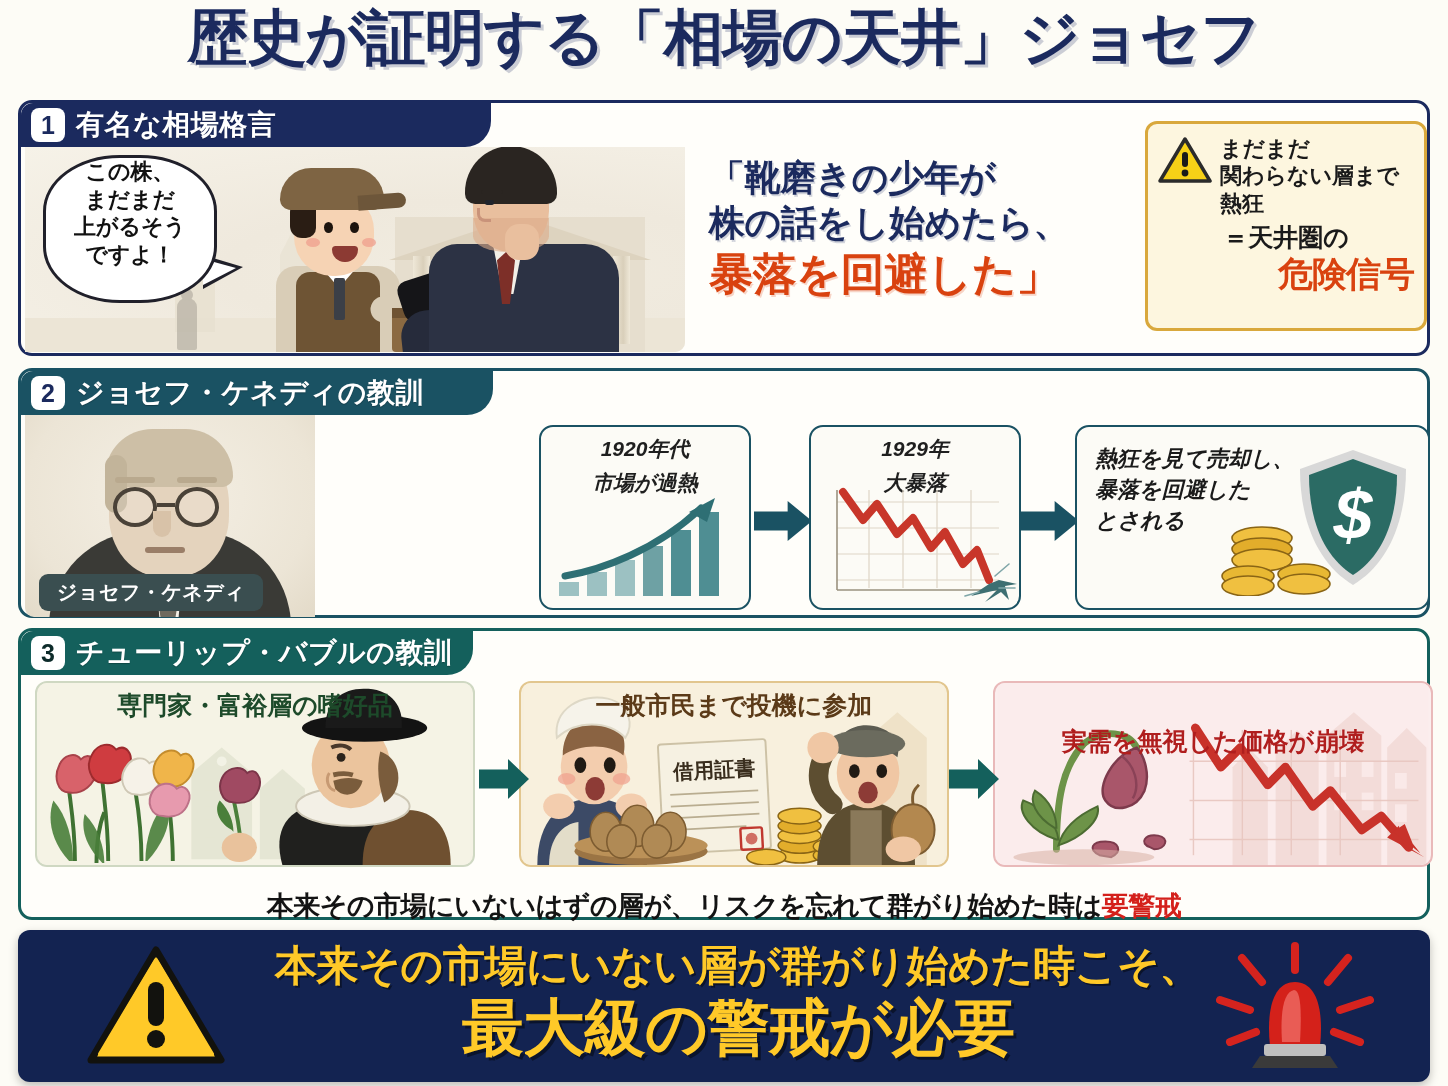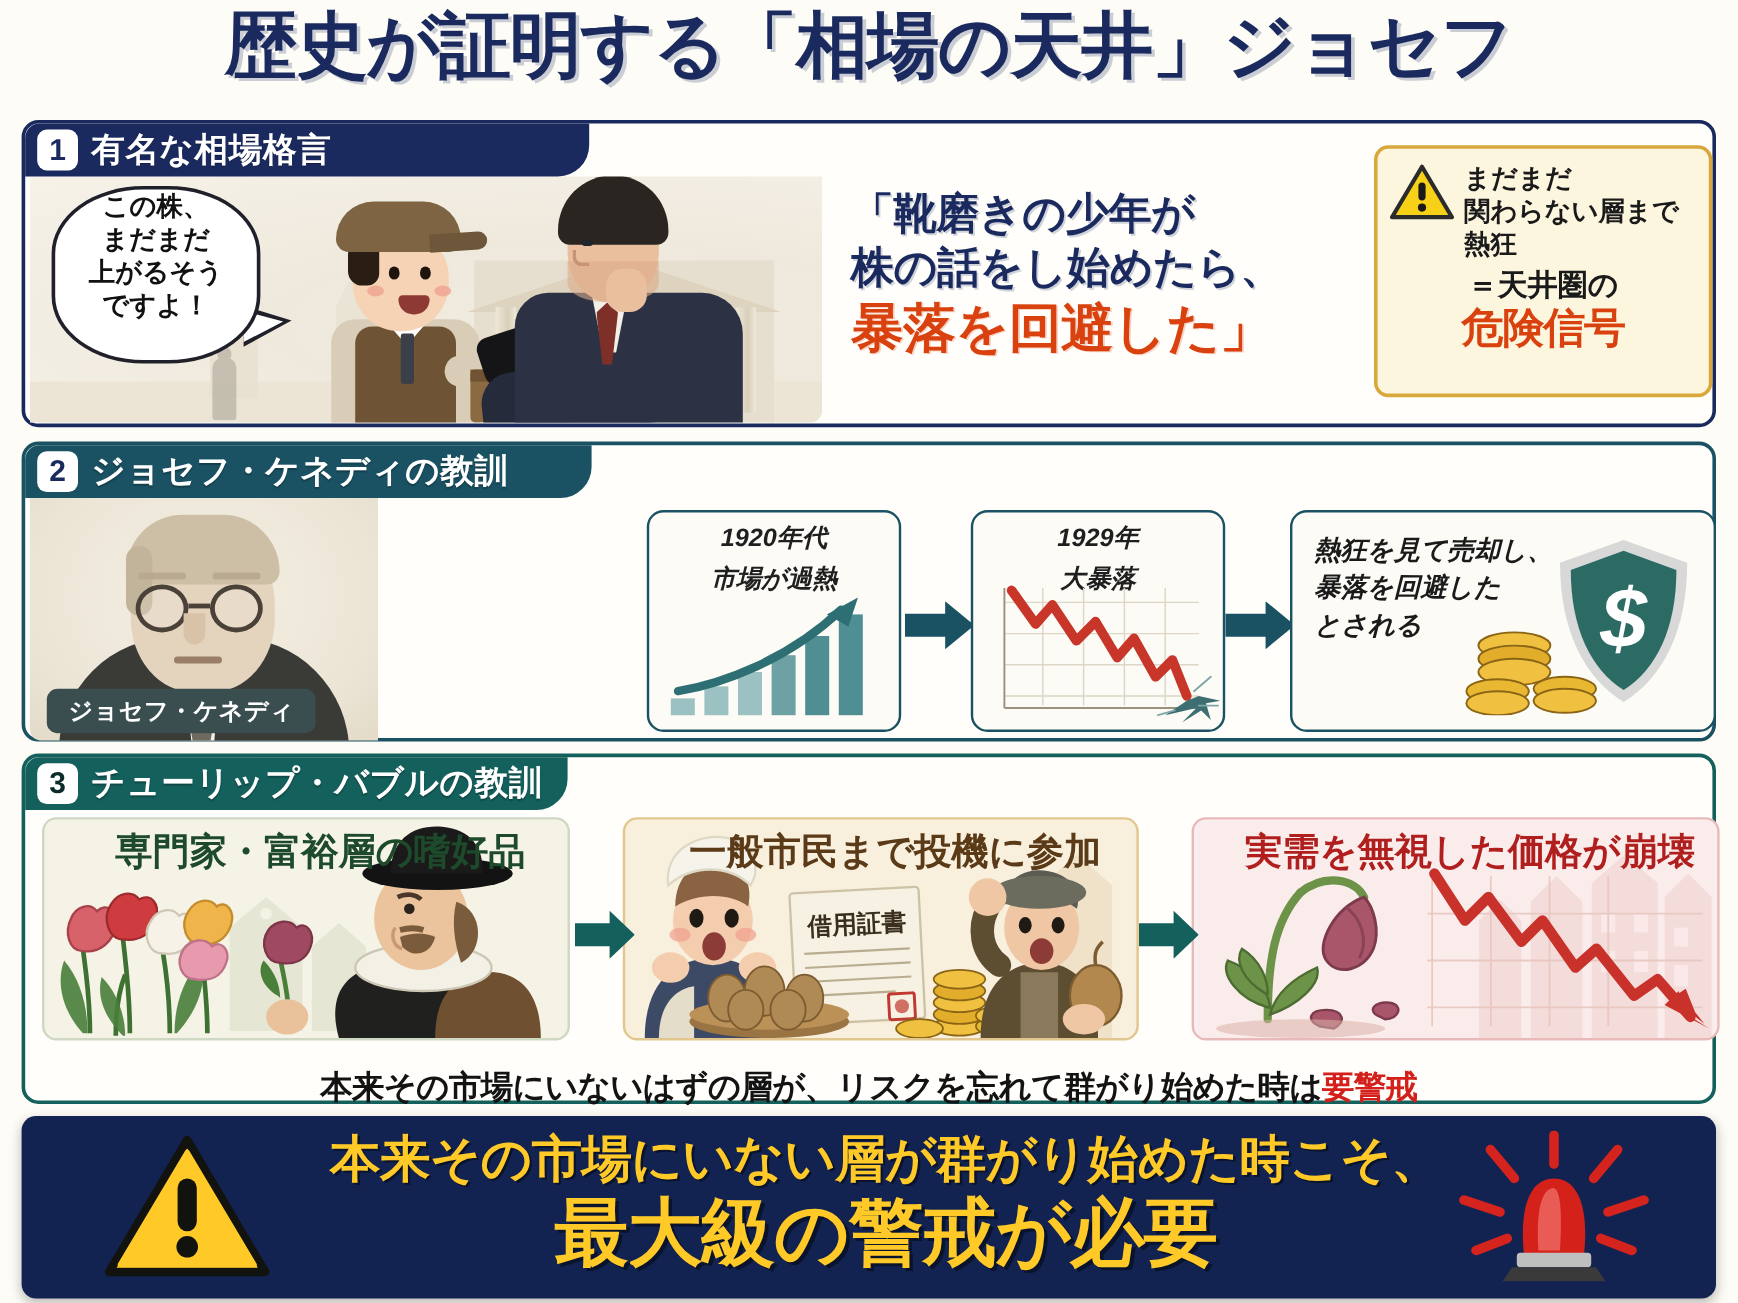--- a/index.html
+++ b/index.html
@@ -207,21 +207,21 @@
     padding: 10px 10px 8px 10px;
   }
   .warn-row { display: flex; align-items: flex-start; gap: 8px; }
   .warn-tri {
     flex: 0 0 auto; width: 54px; height: 48px; position: relative; margin-top: 2px;
   }
   .warn-tri svg { width: 54px; height: 48px; display: block; }
   .warn-txt { font-size: 22px; font-weight: 700; color: #1a1a1a; line-height: 1.24;
               white-space: pre-line; padding-top: 1px; }
   .warn-eq { font-size: 25px; font-weight: 800; color: #1a1a1a; margin-top: 4px; text-align:center;}
-  .warn-big{ font-size: 35px; font-weight: 900; color: #d9420f; text-align:center; line-height:1.08;
+  .warn-big{ font-size: 35px; font-weight: 900; color: #d9420f; text-align:right; line-height:1.08;
              letter-spacing:-1px; margin-top: 1px;}
 
   
   .portrait {
     position: absolute; left: 4px; top: 44px; width: 290px; height: 202px;
     background: radial-gradient(ellipse at 50% 40%, #f4efe4 0%, #ece5d6 70%, #e3dac8 100%);
     overflow: hidden; border-radius: 0 0 0 9px;
   }
   .pt-shoulder{position:absolute;left:24px;bottom:-10px;width:242px;height:96px;background:#3a3a36;
     border-radius: 110px 110px 0 0;}
@@ -276,25 +276,25 @@
   .card2c-txt { font-size: 22px; font-weight: 700; color:#1a1a1a; line-height:1.42;
     padding: 16px 0 0 18px; white-space: pre-line; }
   .shield { position:absolute; right: 16px; top: 20px; width: 118px; height: 142px; }
   .coins  { position:absolute; right: 96px; bottom: 12px; width: 112px; height: 80px; }
 
   
   .panel3 { position:absolute; top: 50px; height: 186px; border-radius: 12px; overflow:hidden; }
   #p3a { left: 14px;  width: 440px; background:#f4f2e4; border:2px solid #cfd8c2;}
   #p3b { left: 498px; width: 430px; background:#f7efdc; border:2px solid #e2c68e;padding-left:24px;}
   #p3c { left: 972px; width: 440px; background:#fbeeee; border:2px solid #e9b9b9;}
-  .p3-title { position:absolute; left:12px; top:6px; width:100%; text-align:center;
-    font-size:31px; font-weight:900; z-index:5; }
+  .p3-title { position:absolute; left:0; top:6px; width:100%; text-align:center;
+    font-size:25px; font-weight:900; z-index:5; }
   #p3a .p3-title { color:#1d4a2a; }
   #p3b .p3-title { color:#5b3a18; }
-  #p3c .p3-title { color:#b01e1e; }
+  #p3c .p3-title { color:#b01e1e;margin-top:36px; }
 
   .arrow3 {
     position: absolute; top: 128px; width: 50px; height: 40px; background:#14605c;
     clip-path: polygon(0 26%, 58% 26%, 58% 0, 100% 50%, 58% 100%, 58% 74%, 0 74%);
     z-index: 6;
   }
   #arrow3a { left: 458px; }
   #arrow3b { left: 928px; }
 
   .s3-caption {

